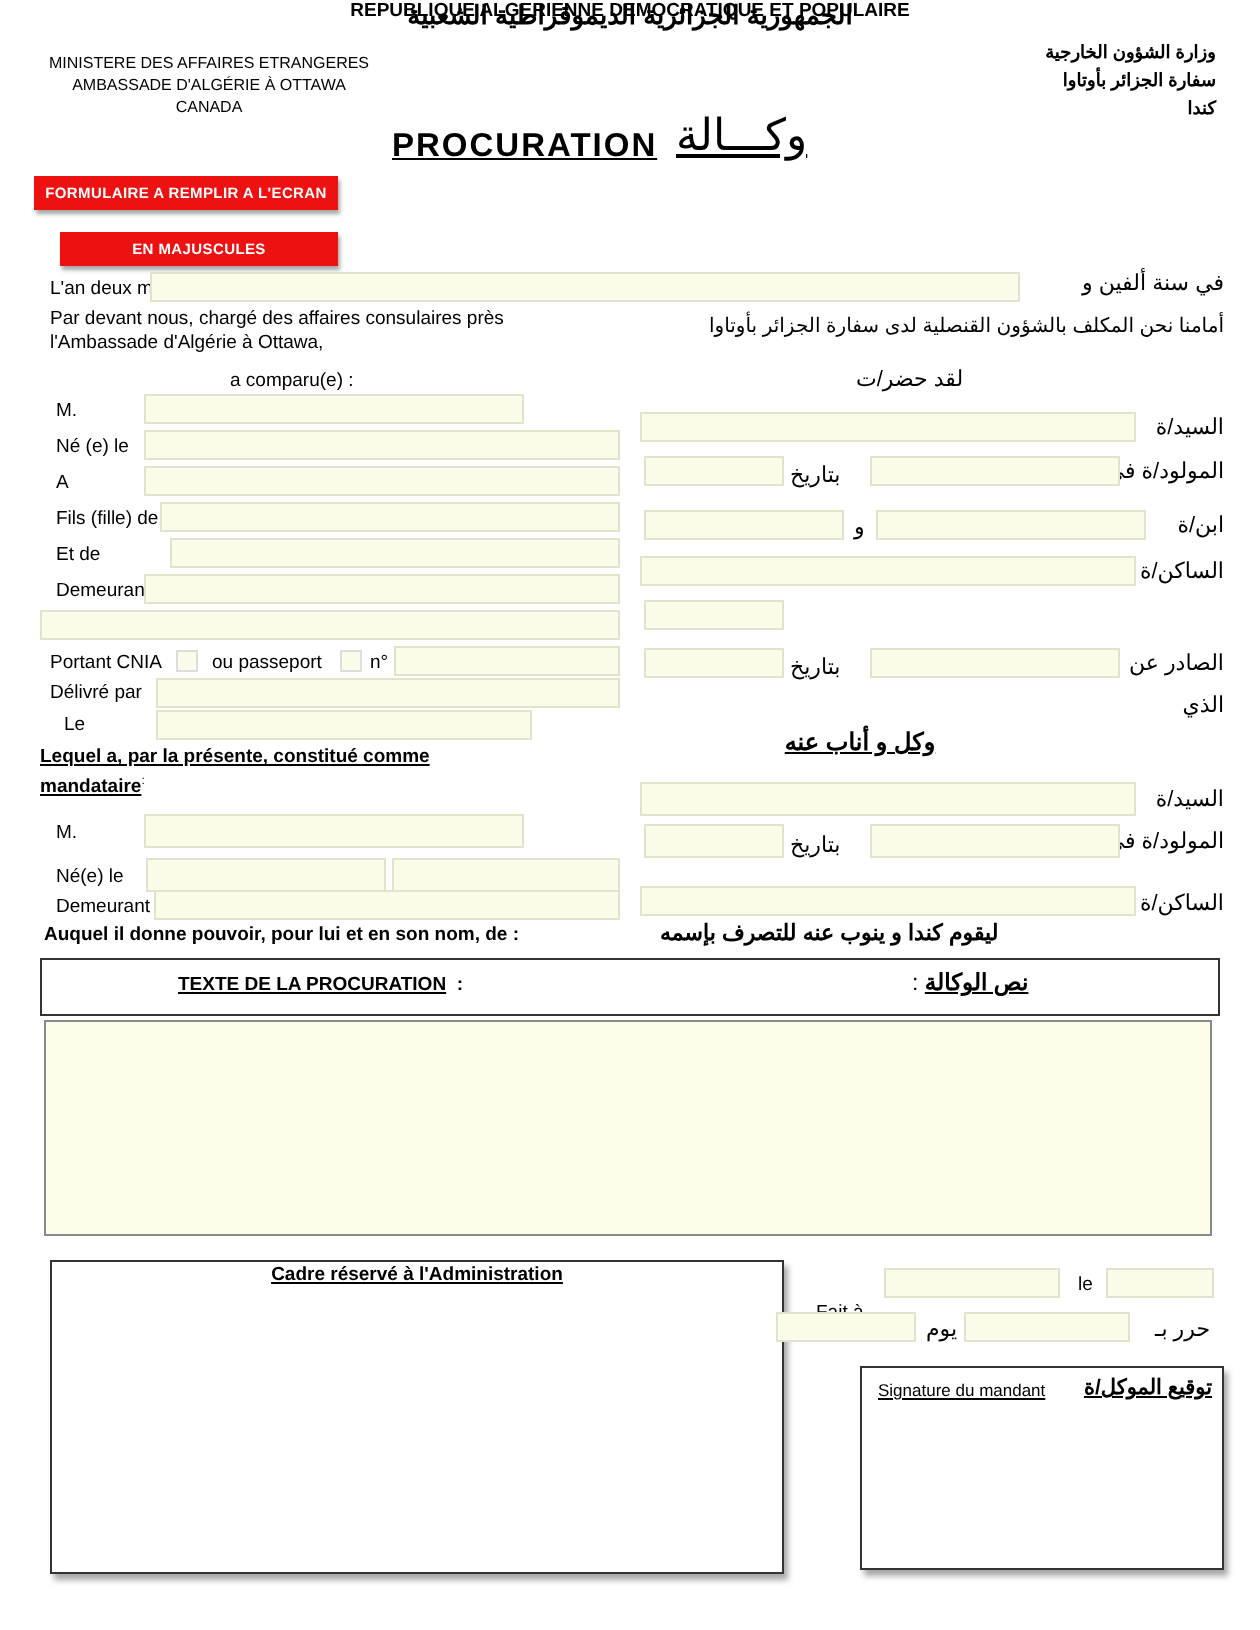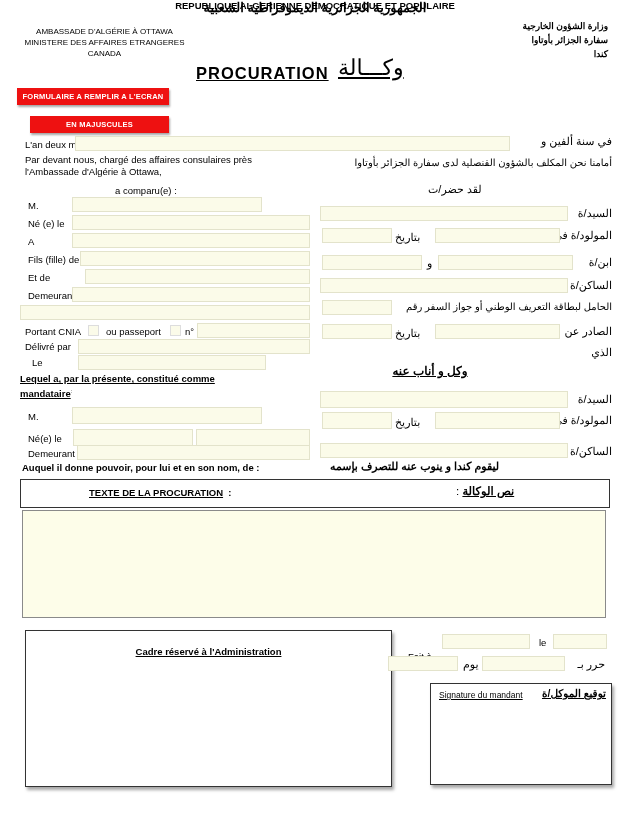--- a/index.html
+++ b/index.html
@@ -26,22 +26,22 @@
 </style>
 </head>
 <body>
 
 <div class="page">
 
   <div class="abs bold ctr" style="left:0;right:0;top:24;font-size:9.5px;">REPUBLIQUE ALGERIENNE DEMOCRATIQUE ET POPULAIRE</div>
   <div class="abs bold ctr" style="left:0;right:0;top:3;font-size:13px;direction:rtl;">الجمهورية الجزائرية الديموقراطية الشعبية</div>
 
   <div class="abs ctr" style="left:12px;top:26px;width:185px;font-size:8px;line-height:1.4;">
+    <div>MINISTERE DES AFFAIRES ETRANGERES</div>
     <div>AMBASSADE D'ALGÉRIE À OTTAWA</div>
-    <div>MINISTERE DES AFFAIRES ETRANGERES</div>
     <div>CANADA</div>
   </div>
 
   <div class="abs bold" style="right:22px;top:20px;width:130px;font-size:9px;line-height:1.55;direction:rtl;text-align:right;">
     <div>وزارة الشؤون الخارجية</div>
     <div>سفارة الجزائر بأوتاوا</div>
     <div style="padding-left:14px;">كندا</div>
   </div>
 
   <div class="abs bold ul" style="left:196px;top:64px;font-size:16.5px;letter-spacing:1px;">PROCURATION</div>
@@ -103,21 +103,20 @@
   <input class="fld" style="left: 322px; top: 228px; width: 70px;">
 
   <div class="ar" style="right:18px;top:256px;">ابن/ة</div>
   <input class="fld" style="left: 438px; top: 255px; width: 135px;">
   <div class="ar" style="left:427px;top:257px;">و</div>
   <input class="fld" style="left: 322px; top: 255px; width: 100px;">
 
   <div class="ar" style="right:18px;top:279px;">الساكن/ة</div>
   <input class="fld" style="left: 320px; top: 278px; width: 248px;">
 
-  <div class="ar" style="right:18px;top:301px;font-size:10px;">الحامل لبطاقة التعريف الوطني أو جواز السفر رقم</div>
   <input class="fld" style="left: 322px; top: 300px; width: 70px;">
 
   <div class="ar" style="right:18px;top:325px;">الصادر عن</div>
   <input class="fld" style="left: 435px; top: 324px; width: 125px;">
   <div class="ar" style="left:395px;top:327px;">بتاريخ</div>
   <input class="fld" style="left: 322px; top: 324px; width: 70px;">
 
   <div class="ar" style="right:18px;top:346px;">الذي</div>
 
   <div class="lbl bold ul" style="left:20px;top:373px;">Lequel a, par la  présente, constitué comme</div>
@@ -148,21 +147,21 @@
   <div class="lbl bold" style="left:22px;top:462px;">Auquel il donne pouvoir, pour lui et en son nom, de :</div>
   <div class="ar bold" style="left:330px;top:460px;">ليقوم كندا و ينوب عنه للتصرف بإسمه</div>
 
   <div class="box" style="left:20px;top:479px;width:588px;height:27px;">
     <span class="abs" style="left:68px;top:7px;font-size:9.5px;"><span class="bold ul">TEXTE DE LA PROCURATION</span>&nbsp;&nbsp;<span class="bold">:</span></span>
     <span class="abs" style="left:435px;top:4px;font-size:11.5px;direction:rtl;"><span class="bold ul">نص الوكالة</span>&nbsp;<span>:</span></span>
   </div>
   <textarea class="txtarea" style="left: 22px; top: 510px; width: 584px; height: 108px;"></textarea>
 
   <div class="box shadow" style="left:25px;top:630px;width:365px;height:155px;">
-    <div class="bold ul ctr" style="margin-top:15px;font-size:9.5px;">Cadre réservé à l'Administration</div>
+    <div class="bold ul ctr" style="margin-top:1px;font-size:9.5px;">Cadre réservé à l'Administration</div>
   </div>
 
   <div class="lbl" style="left:408px;top:651px;">Fait à</div>
   <input class="fld" style="left: 442px; top: 634px; width: 88px;">
   <div class="lbl" style="left:539px;top:637px;">le</div>
   <input class="fld" style="left: 553px; top: 634px; width: 54px;">
 
   <div class="ar" style="right:25px;top:658px;">حرر بـ</div>
   <input class="fld" style="left: 482px; top: 656px; width: 83px;">
   <div class="ar" style="left:463px;top:658px;">يوم</div>

